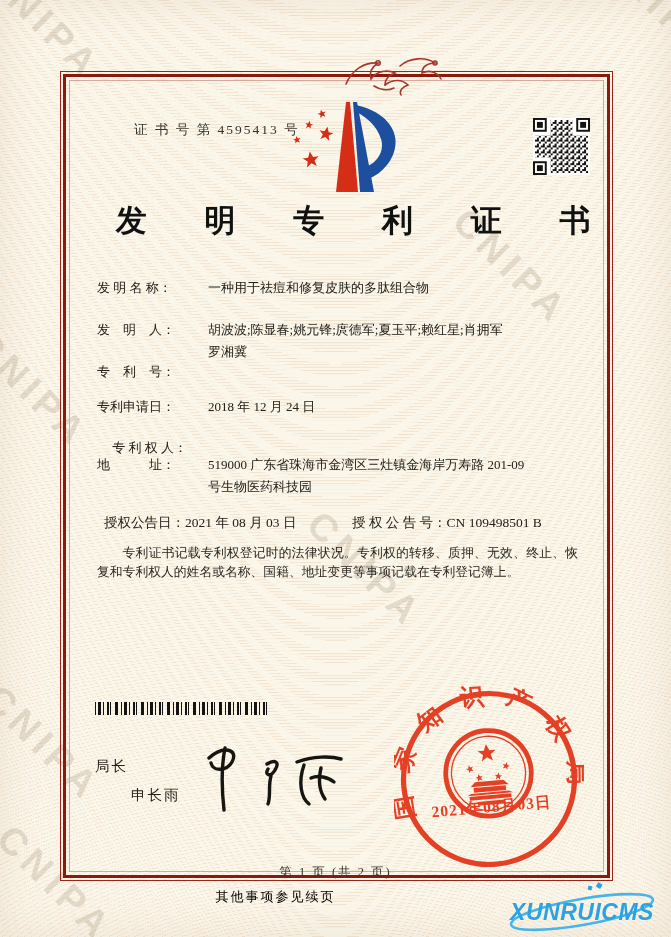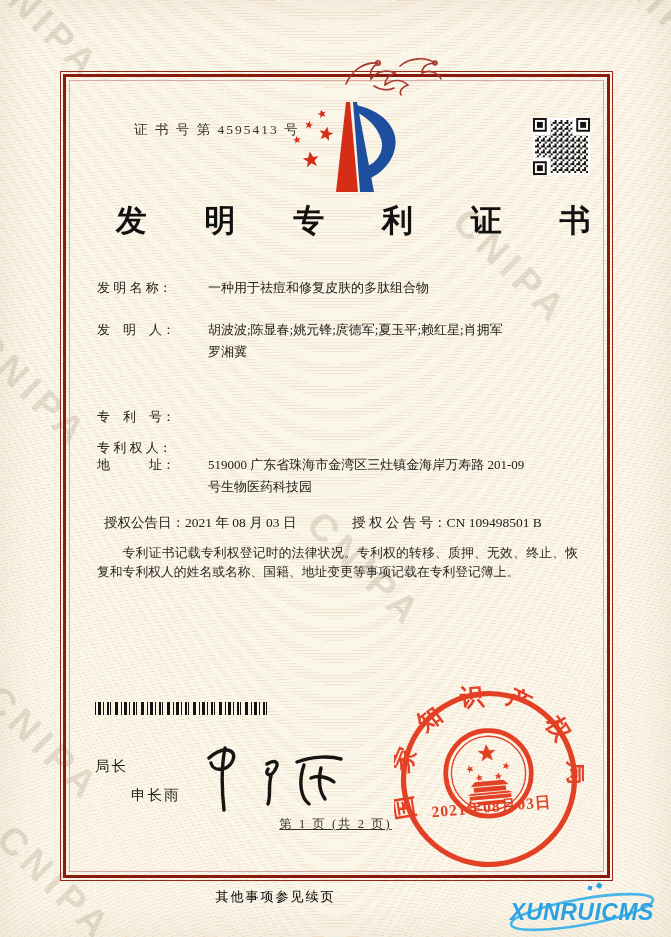--- a/index.html
+++ b/index.html
@@ -40,21 +40,21 @@
   .barcode{left:95px;top:702px;width:176px;height:13px;background:
     repeating-linear-gradient(90deg,
       #161413 0 1px, transparent 1px 3px,
       #161413 3px 6px, transparent 6px 8px,
       #161413 8px 9px, transparent 9px 12px,
       #161413 12px 14px, transparent 14px 15px,
       #161413 15px 16px, transparent 16px 20px,
       #161413 20px 23px, transparent 23px 26px);}
   .sig-title{left:95px;top:757px;font-size:14.5px;letter-spacing:2px;}
   .sig-name{left:95px;top:786px;font-size:14.5px;letter-spacing:2px;padding-left:36px;}
-  .pagefoot{left:60px;top:816px;width:551px;text-align:center;font-size:12.5px;letter-spacing:2px;color:#3a332a;text-decoration:underline;}
+  .pagefoot{left:60px;top:864px;width:551px;text-align:center;font-size:12.5px;letter-spacing:2px;color:#3a332a;}
   .note{left:0;top:888px;width:551px;text-align:center;font-size:13px;letter-spacing:2px;color:#000000;}
   svg text{font-family:"Liberation Serif","DejaVu Serif",serif;}
   .brandtext{font-family:"Liberation Sans","DejaVu Sans",sans-serif;}
 </style>
 </head>
 <body>
 
 <div class="page">
 
   <div class="wm" style="left:-30px;top:0px;">CNIPA</div>
@@ -128,24 +128,28 @@
 
   <div class="abs row" style="top:277px;">
     <span class="lab">发 明 名 称：</span>
     <span class="val">一种用于祛痘和修复皮肤的多肽组合物</span>
   </div>
   <div class="abs row" style="top:319px;">
     <span class="lab">发　明　人：</span>
     <span class="val">胡波波;陈显春;姚元锋;庹德军;夏玉平;赖红星;肖拥军
 罗湘冀</span>
   </div>
-  <div class="abs row" style="top:361px;margin-top:45px;">
+  <div class="abs row" style="top:361px;">
     <span class="lab">专　利　号：</span>
   </div>
-  <div class="abs row" style="top:437px;">
+  <div class="abs row" style="top:396px;">
+    <span class="lab">专利申请日：</span>
+    <span class="val">2018 年 12 月 24 日</span>
+  </div>
+  <div class="abs row" style="top:437px;text-align:right;">
     <span class="lab">专 利 权 人：</span>
   </div>
   <div class="abs row" style="top:454px;">
     <span class="lab">地　　　址：</span>
     <span class="val">519000 广东省珠海市金湾区三灶镇金海岸万寿路 201-09
 号生物医药科技园</span>
   </div>
   <div class="abs grantrow">
     <span>
       <span>授权公告日：</span><span>2021 年 08 月 03 日</span>

